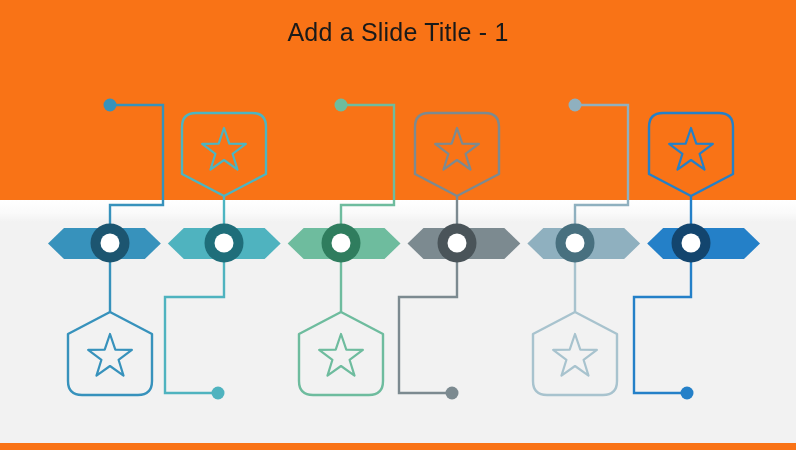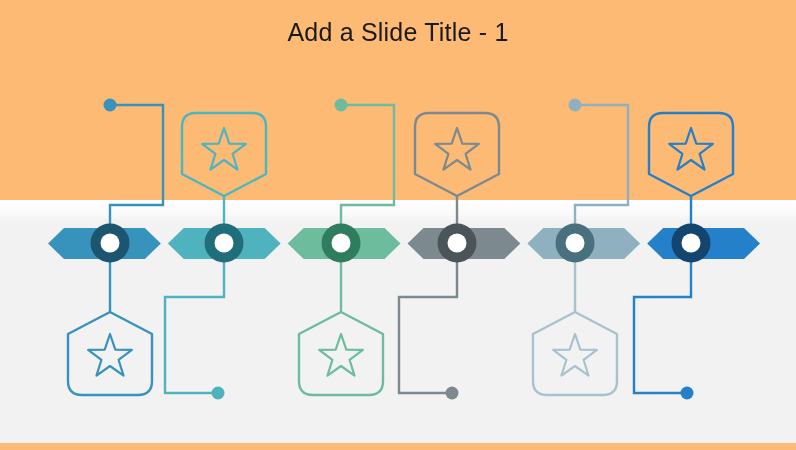--- a/index.html
+++ b/index.html
@@ -6,21 +6,21 @@
   html,body{margin:0;padding:0;}
   body{
     width:796px;height:450px;
     background:#ffffff;
     font-family:"Liberation Sans", sans-serif;
     overflow:hidden;
   }
   #slide{
     position:relative;
     width:796px;height:450px;
-    background:#fdba74;
+    background:#f97316;
     overflow:hidden;
   }
   
   .band{
     position:absolute;
     left:0;right:0;
     top:222px;
     height:221px;
     background:#f2f2f2;
     pointer-events:none;

